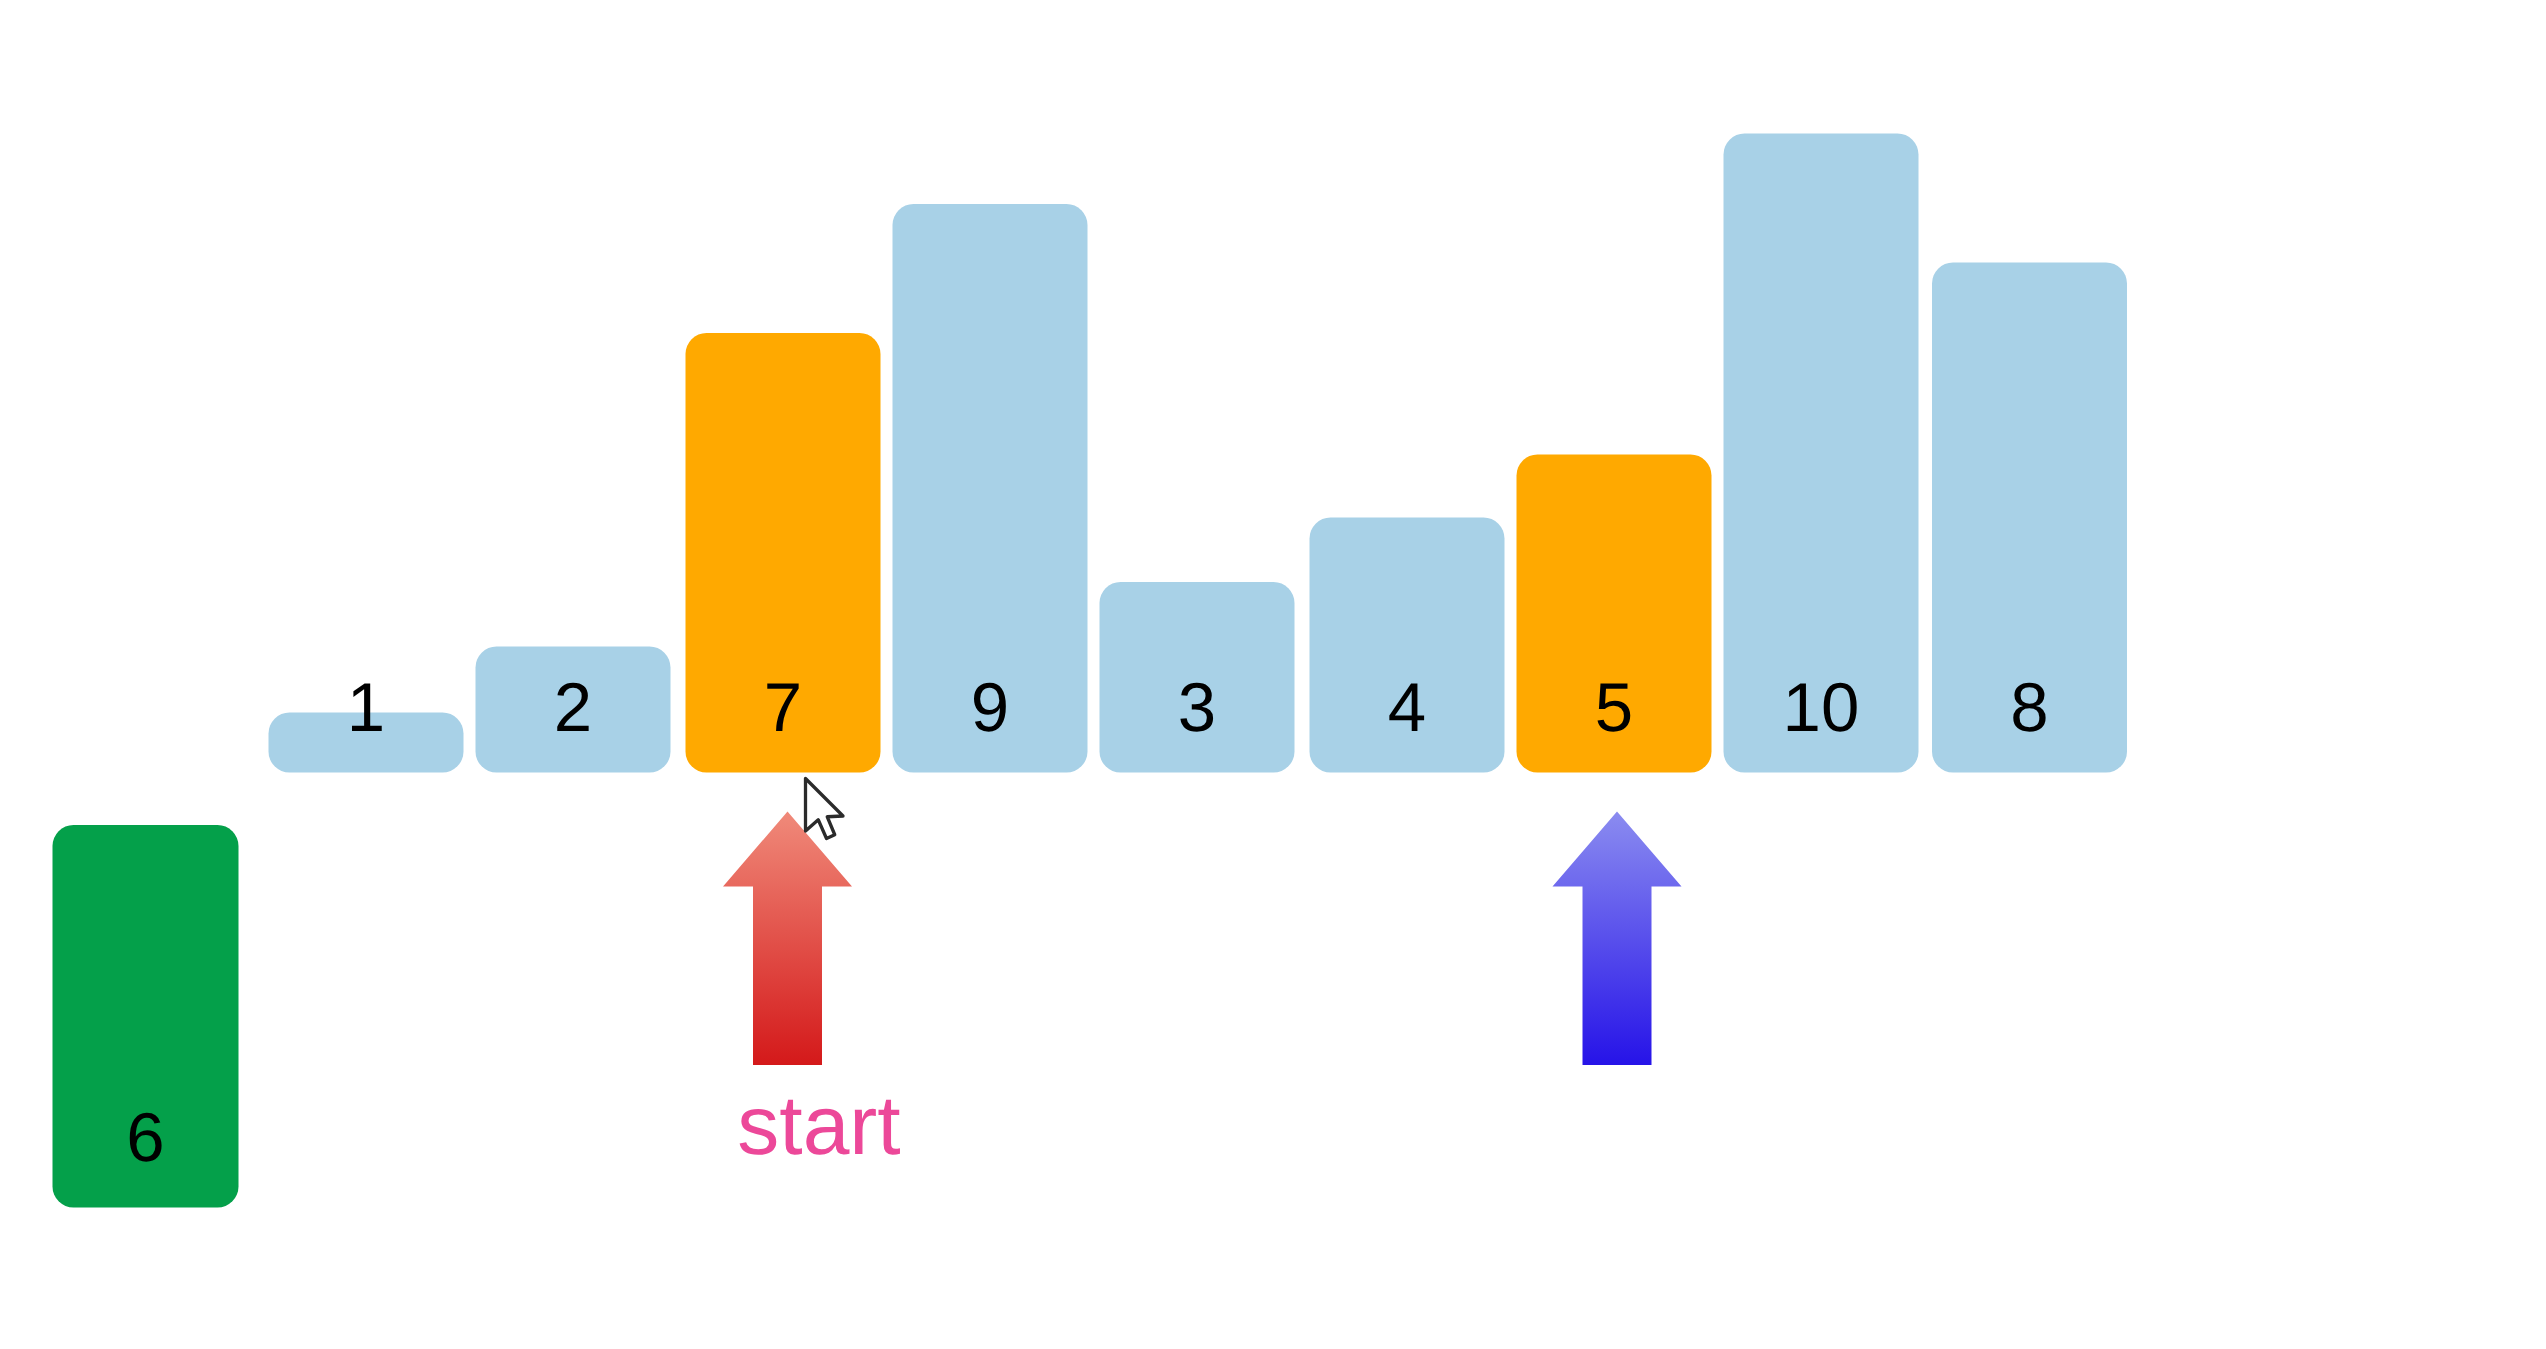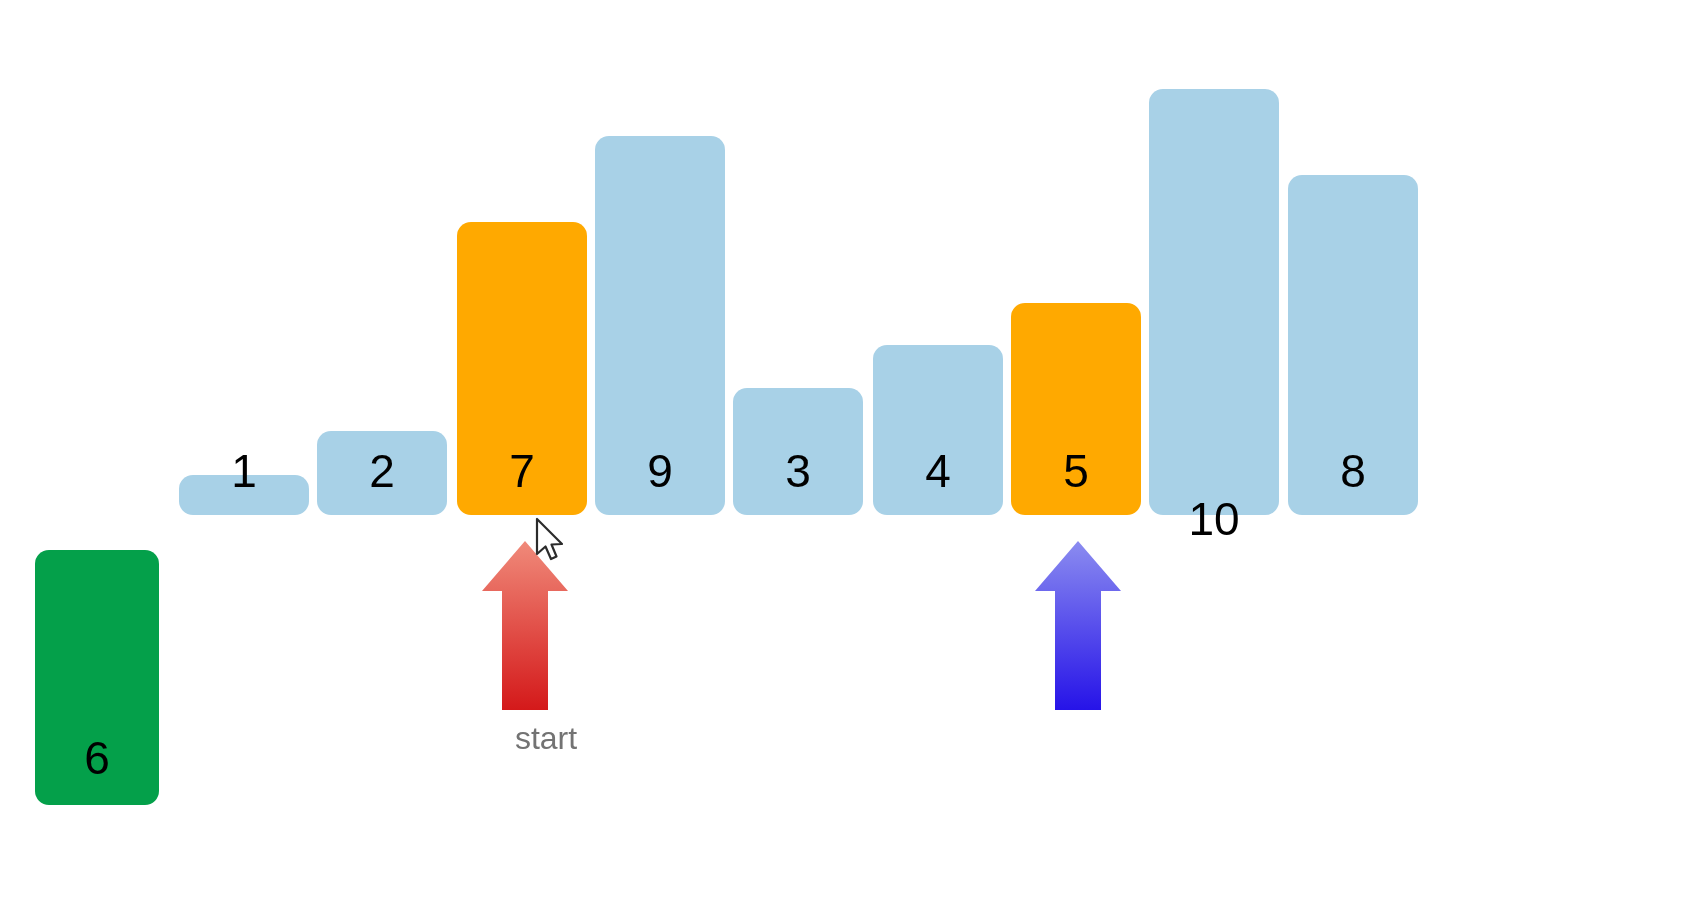--- a/index.html
+++ b/index.html
@@ -34,23 +34,23 @@
     font-weight: 400;
     letter-spacing: 0px;
     pointer-events: none;
   }
   .arrow-wrap {
     position: absolute;
   }
   .arrow-label {
     position: absolute;
     text-align: center;
-    color: #737373;
+    color: #ec4899;
     font-family: "Liberation Sans", sans-serif;
-    font-size: 32px;
+    font-size: 56px;
     line-height: 1;
     white-space: nowrap;
   }
   .cursor {
     position: absolute;
     pointer-events: none;
   }
 </style>
 </head>
 <body>
@@ -77,21 +77,21 @@
       <div class="bar" style="left: 733px; top: 388px; width: 130px; height: 127px; background: rgb(168, 209, 231);">
         <div class="bar-label" style="top: 60px;">3</div>
       </div>
       <div class="bar" style="left: 873px; top: 345px; width: 130px; height: 170px; background: rgb(168, 209, 231);">
         <div class="bar-label" style="top: 103px;">4</div>
       </div>
       <div class="bar" style="left: 1011px; top: 303px; width: 130px; height: 212px; background: rgb(255, 169, 0);">
         <div class="bar-label" style="top: 145px;">5</div>
       </div>
       <div class="bar" style="left: 1149px; top: 89px; width: 130px; height: 426px; background: rgb(168, 209, 231);">
-        <div class="bar-label" style="top: 359px; margin-top: 48px;">10</div>
+        <div class="bar-label" style="top: 359px;">10</div>
       </div>
       <div class="bar" style="left: 1288px; top: 175px; width: 130px; height: 340px; background: rgb(168, 209, 231);">
         <div class="bar-label" style="top: 273px;">8</div>
       </div>
     </div>
 
   <div id="arrows">
       <div class="arrow-wrap" style="left: 480px; top: 538px; width: 90px; height: 175px;"><svg width="90" height="175" viewBox="0 0 90 175" xmlns="http://www.w3.org/2000/svg">
           <defs>
             <linearGradient id="grad-0" x1="0" y1="0" x2="0" y2="1">

